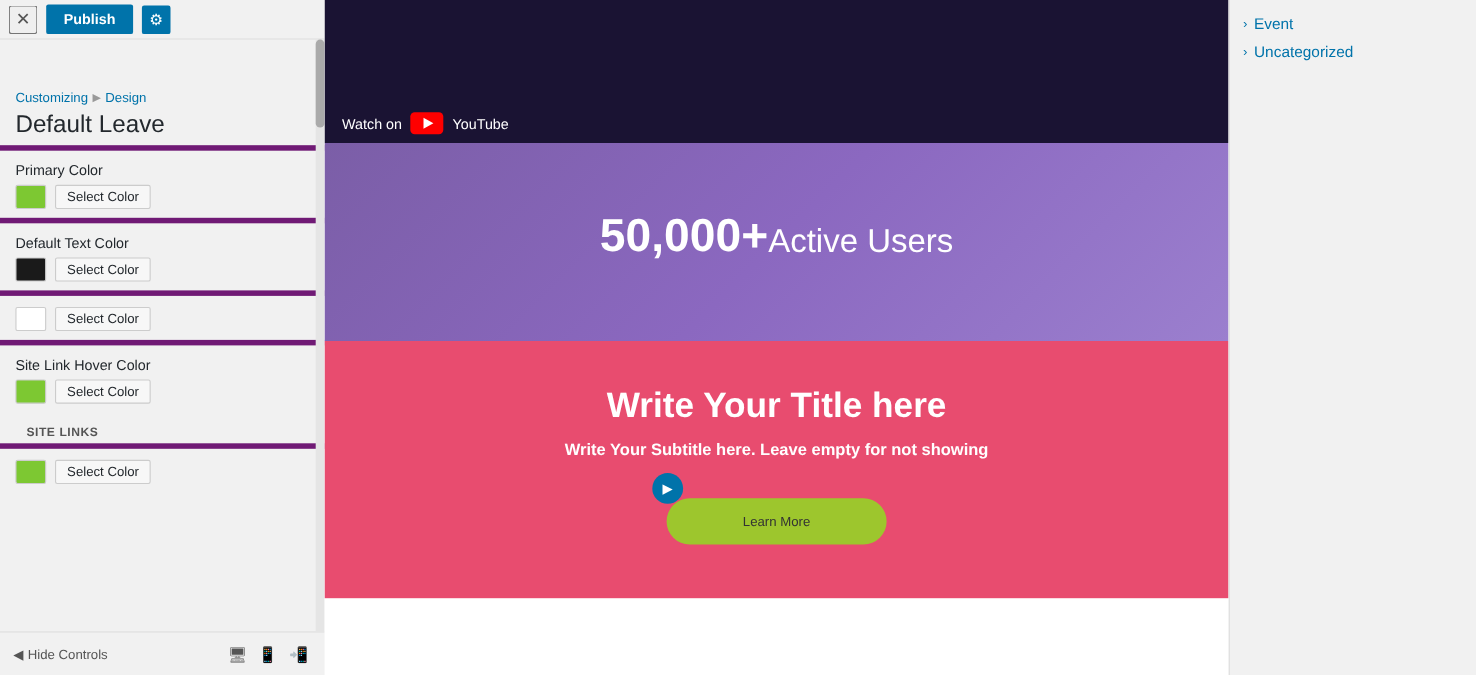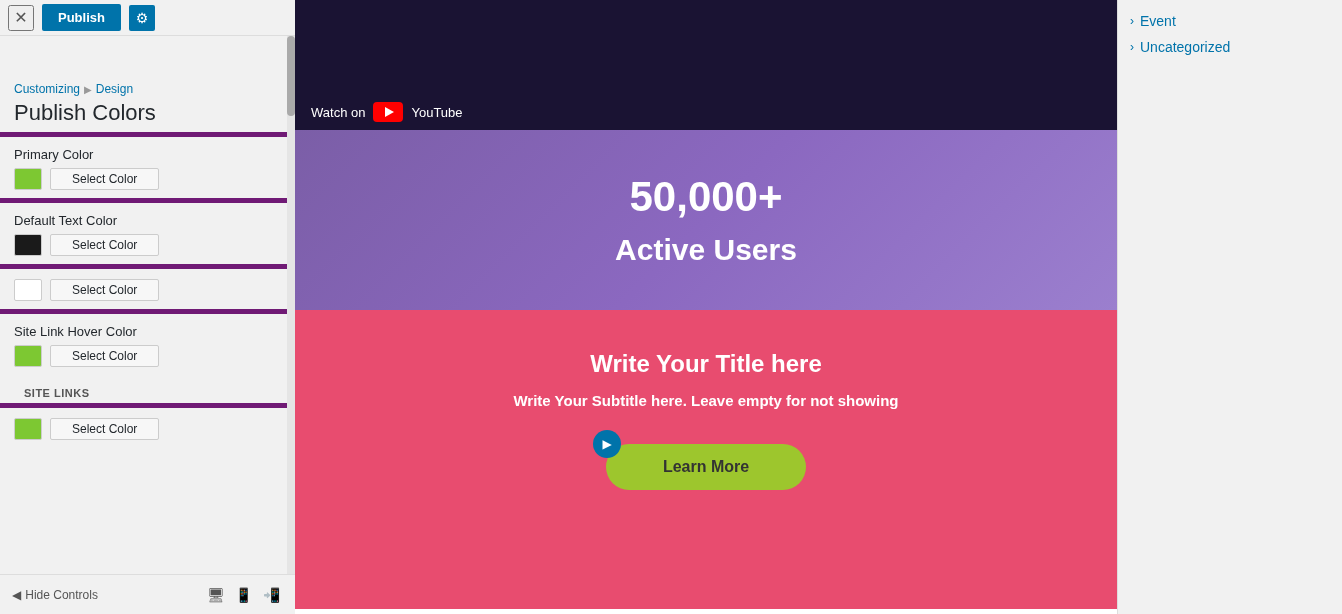--- a/index.html
+++ b/index.html
@@ -121,21 +121,21 @@
     .color-swatch {
       width: 28px;
       height: 22px;
       border: 1px solid #ccc;
       border-radius: 2px;
       flex-shrink: 0;
     }
     .select-color-btn {
       background: #f7f7f7;
       border: 1px solid #ccc;
-      padding: 3px 21px;
+      padding: 3px 10px;
       font-size: 12px;
       cursor: pointer;
       color: #23282d;
       border-radius: 2px;
     }
 
     
     .site-links-heading {
       padding: 12px 24px 4px;
       font-size: 11px;
@@ -166,21 +166,21 @@
     }
     .view-icon {
       width: 22px; height: 22px;
       display: flex; align-items: center; justify-content: center;
       color: #555; font-size: 14px; cursor: pointer;
     }
 
     
     .main-content {
       flex: 1;
-      height: 609px;
+      height: 544px;
       overflow: hidden;
       display: flex;
       flex-direction: column;
       justify-content: space-between;
     }
 
     
     .video-section {
       background: #1a1333;
       height: 130px;
@@ -205,66 +205,66 @@
       border-left: 9px solid white;
       margin-left: 2px;
     }
 
     
     .stats-section {
       background: linear-gradient(135deg, #7b5ea7 0%, #8b68c0 50%, #9b7fce 100%);
       padding: 28px 16px;
       text-align: center;
       display: flex;
-      flex-direction: column;
+      flex-direction: row;
       align-items: center;
       justify-content: center;
       min-height: 180px;
     }
     .stats-number {
       font-size: 42px;
       font-weight: bold;
       color: white;
       margin-bottom: 12px;
     }
     .stats-label {
       font-size: 30px;
-      font-weight: bold;
+      font-weight: normal;
       color: white;
     }
 
     
     .cta-section {
       background: #e84c6f;
       padding: 40px 16px 20px;
       text-align: center;
       display: flex;
       flex-direction: column;
       align-items: center;
       flex: 1;
     }
     .cta-title {
-      font-size: 24px;
+      font-size: 32px;
       font-weight: bold;
       color: white;
       margin-bottom: 14px;
     }
     .cta-subtitle {
       font-size: 15px;
       font-weight: bold;
       color: white;
       margin-bottom: 35px;
     }
     .learn-more-btn {
       background: #9dc62d;
       color: #333;
       border: none;
       padding: 14px 36px;
-      font-size: 16px;
-      font-weight: bold;
+      font-size: 12px;
+      font-weight: normal;
       border-radius: 30px;
       cursor: pointer;
       min-width: 200px;
     }
 
     
     .circle-nav-btn {
       position: absolute;
       left: 298px;
       top: 430px;
@@ -322,21 +322,21 @@
   </div>
 
   <div class="panel-content">
 
     <div class="breadcrumb-section">
       <div class="breadcrumb">
         <a>Customizing</a>
         <span class="sep">▶</span>
         <a>Design</a>
       </div>
-      <div class="page-title">Publish Colors</div>
+      <div class="page-title">Default Leave</div>
     </div>
 
     <div class="color-section">
       <div class="color-section-label">Primary Color</div>
       <div class="color-row">
         <div class="color-swatch" style="background:#7dc832;"></div>
         <button class="select-color-btn">Select Color</button>
       </div>
     </div>
 

